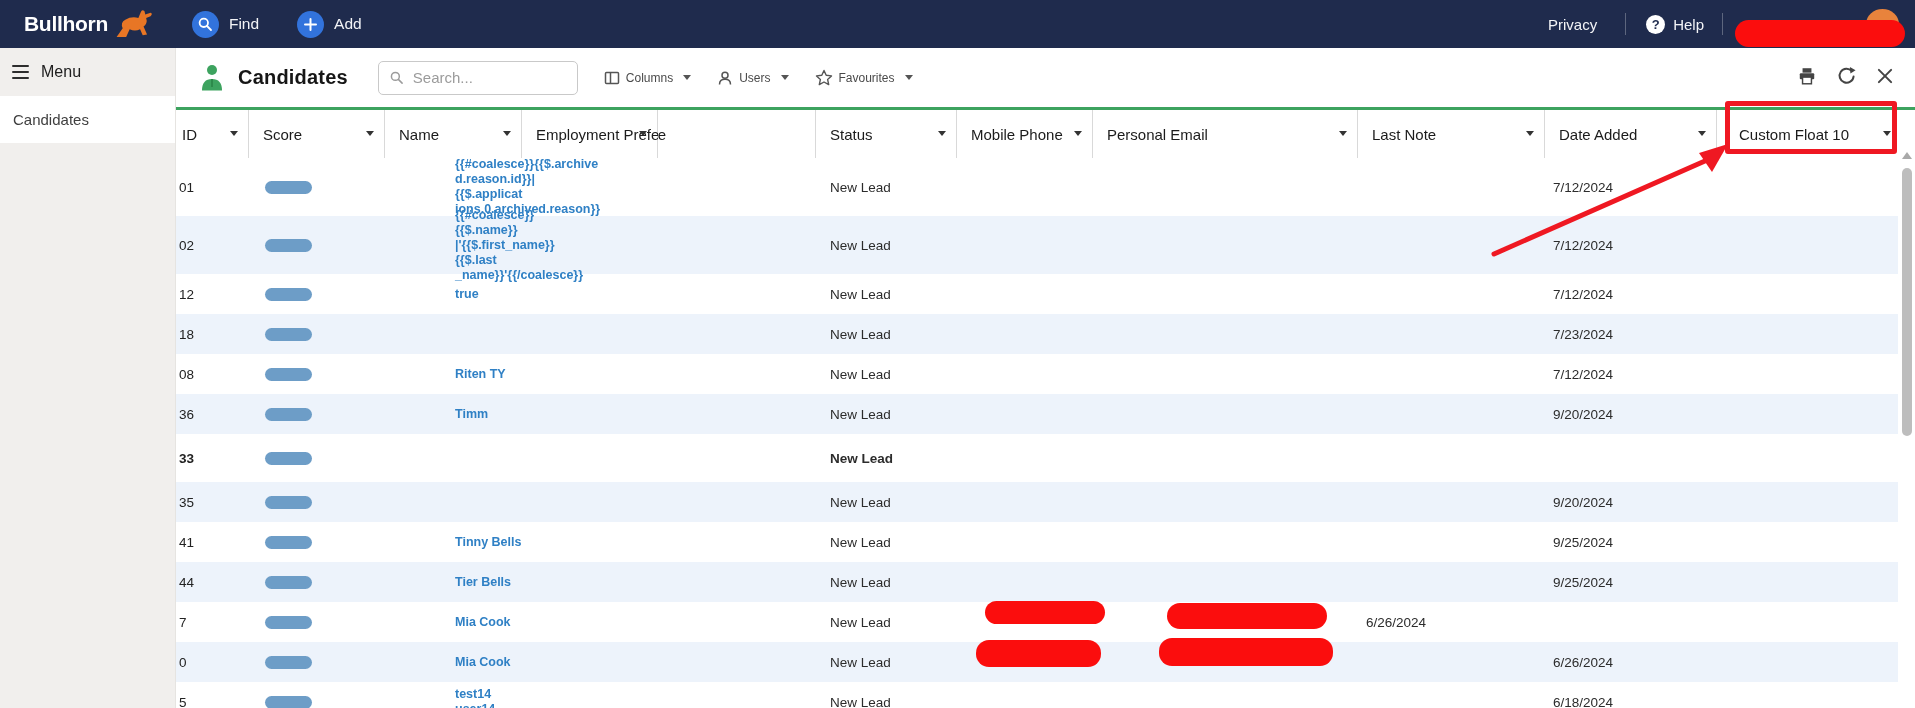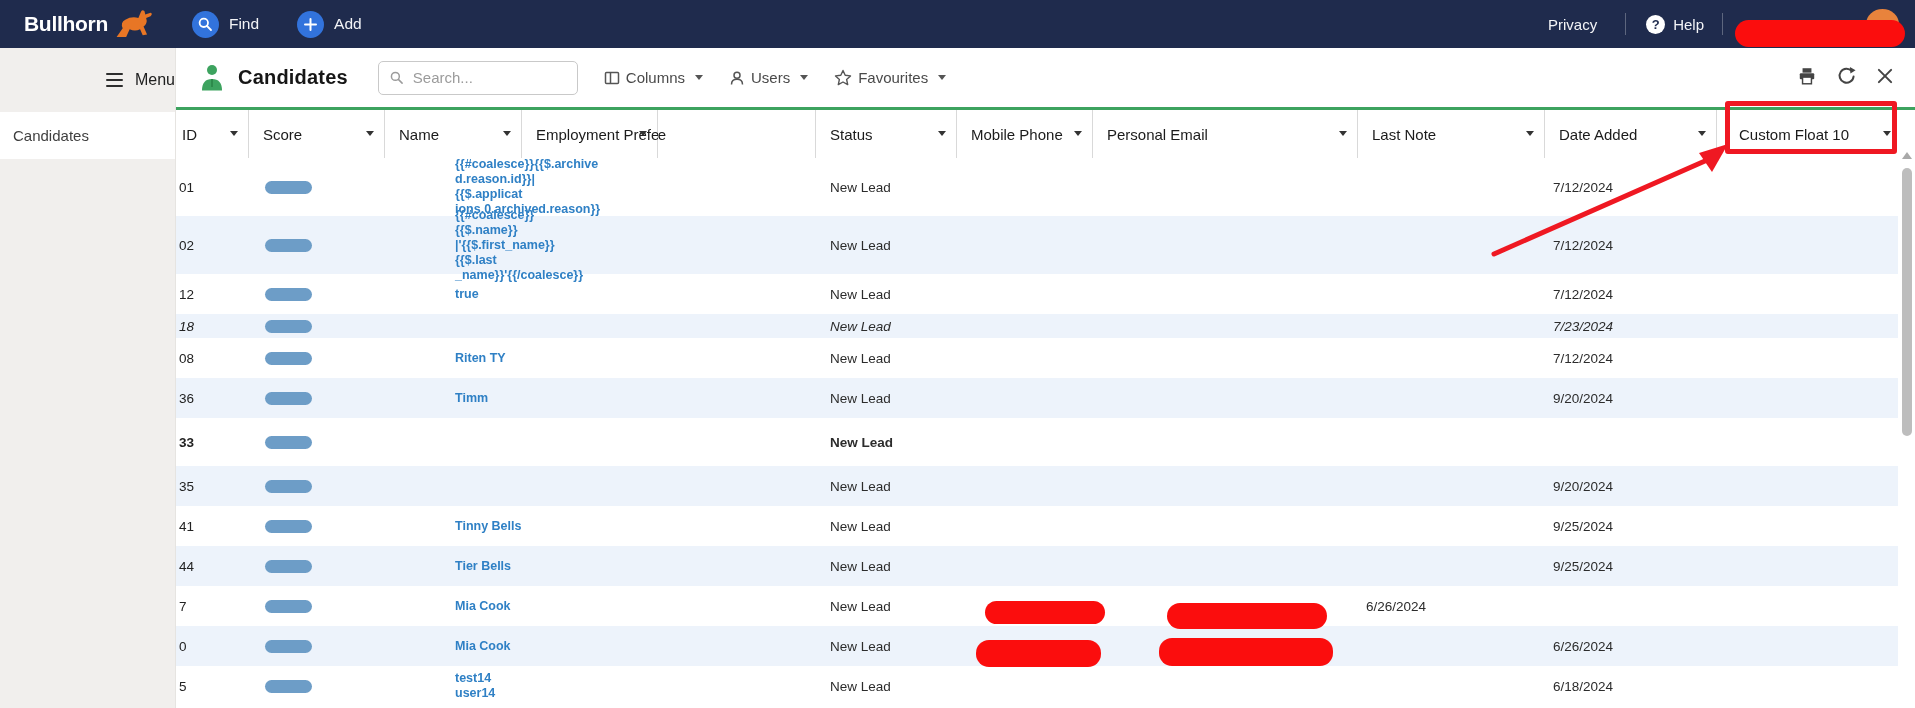--- a/index.html
+++ b/index.html
@@ -20,38 +20,38 @@
   .help{display:flex;align-items:center;gap:8px;}
   .qmark{width:19px;height:19px;border-radius:50%;background:#fff;color:#1f2b4d;
        font-size:13px;font-weight:700;display:flex;align-items:center;justify-content:center;}
   .user-slot{position:relative;width:172px;height:40px;margin-left:12px;}
   .avatar-blob{position:absolute;right:8px;top:5px;width:33px;height:30px;border-radius:50%;background:#e8833c;}
   .nav-redaction{position:absolute;left:0;top:16px;width:170px;height:27px;border-radius:14px;background:#fb0d0d;}
 
   
   .sidebar{position:absolute;left:0;top:48px;width:176px;height:660px;background:#f1efed;
        border-right:1px solid #e6e4e1;box-sizing:border-box;}
-  .menu-row{height:64px;display:flex;align-items:center;padding-left:12px;gap:12px;cursor:pointer;justify-content:flex-end;}
+  .menu-row{height:48px;display:flex;align-items:center;padding-left:12px;gap:12px;cursor:pointer;}
   .hamburger{display:flex;flex-direction:column;gap:3.5px;}
   .hamburger span{display:block;width:17px;height:2.4px;background:#2d2d2d;border-radius:1px;}
   .menu-label{font-size:16px;color:#202020;}
   .side-item{height:47px;background:#fff;display:flex;align-items:center;padding-left:13px;
        font-size:15px;color:#3f3f3f;cursor:pointer;}
 
   
   .toolbar{position:absolute;left:176px;top:48px;right:0;height:59px;background:#fff;
        display:flex;align-items:center;padding-left:24px;box-sizing:border-box;}
   .title{font-size:20px;font-weight:800;color:#161616;margin-left:14px;letter-spacing:.2px;}
   .search-box{margin-left:30px;width:200px;height:34px;border:1px solid #c9c9c9;border-radius:5px;
        display:flex;align-items:center;padding-left:10px;gap:7px;box-sizing:border-box;}
   .search-box input{border:none;outline:none;width:150px;font-size:15px;color:#444;
        font-family:inherit;background:transparent;}
   .search-box input::placeholder{color:#9b9b9b;}
   .tool-group{display:flex;align-items:center;gap:6px;margin-left:26px;color:#4a4a4a;
-       font-size:15px;cursor:pointer;}
+       font-size:12px;cursor:pointer;}
   .tool-group:first-of-type{margin-left:18px;}
   .caret-sm{width:0;height:0;border-left:4.5px solid transparent;border-right:4.5px solid transparent;
        border-top:5px solid #555;margin-left:4px;}
   .win-icon{position:absolute;top:66px;width:20px;height:20px;cursor:pointer;}
 
   
   .green-line{position:absolute;left:176px;top:107px;right:0;height:3px;background:#3da35f;}
   #thead{position:absolute;left:176px;top:110px;height:48px;display:flex;background:#fff;
        border-bottom:1px solid #ececec;box-sizing:border-box;}
   .hcell{position:relative;display:flex;align-items:center;border-right:1px solid #d9d9d9;
@@ -302,21 +302,21 @@
         </div>
         <div class="cell col-employment" style="width: 136px;"></div>
         <div class="cell col-extra" style="width: 158px;"></div>
         <div class="cell col-status" style="width: 141px;">New Lead</div>
         <div class="cell col-mobile" style="width: 136px;"></div>
         <div class="cell col-email" style="width: 265px;"></div>
         <div class="cell col-last_note" style="width: 187px;"></div>
         <div class="cell col-date_added" style="width: 172px;">7/12/2024</div>
         <div class="cell col-custom_float" style="width: 181px;"></div>
       </div>
-      <div class="trow alt" style="height: 24px; font-style: italic;">
+      <div class="trow alt" style="height: 40px;">
         <div class="cell col-id" style="width: 73px;">18</div>
         <div class="cell col-score" style="width: 136px;">
           <div class="pill"></div>
         </div>
         <div class="cell col-name" style="width: 137px;"></div>
         <div class="cell col-employment" style="width: 136px;"></div>
         <div class="cell col-extra" style="width: 158px;"></div>
         <div class="cell col-status" style="width: 141px;">New Lead</div>
         <div class="cell col-mobile" style="width: 136px;"></div>
         <div class="cell col-email" style="width: 265px;"></div>

